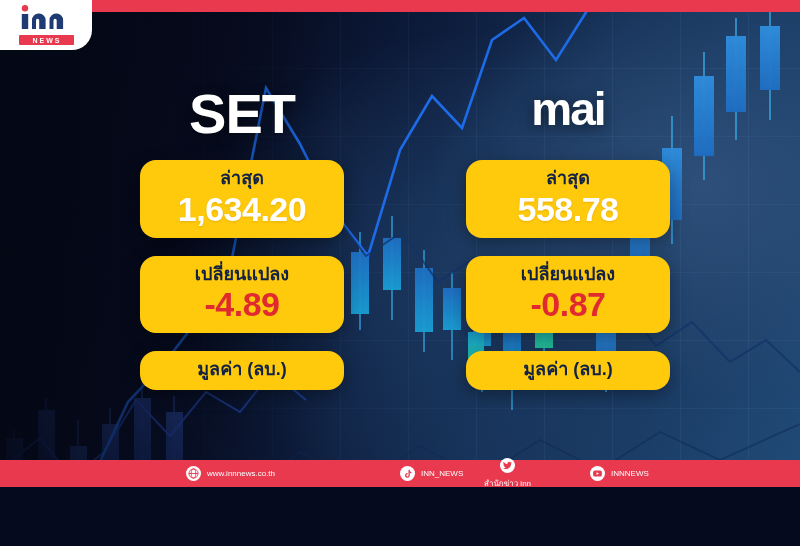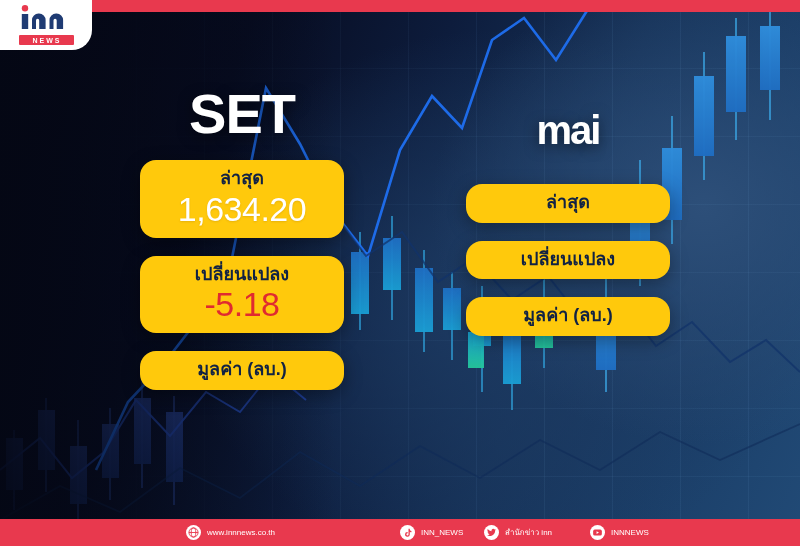--- a/index.html
+++ b/index.html
@@ -2,21 +2,21 @@
 <html><head>
 <meta charset="utf-8">
 <style>
   * { margin:0; padding:0; box-sizing:border-box; }
   html,body { width:800px; height:546px; overflow:hidden; }
   body {
     font-family:"Liberation Sans", sans-serif;
     background:#060a1e;
     position:relative;
   }
-  .stage { position:absolute; inset:0; width:800px; height:546px; overflow:hidden; }
+  .stage { position:absolute; inset:0; width:800px; height:487px; overflow:hidden; }
 
   
   .bg-base{
     position:absolute; inset:0;
     background:
       radial-gradient(ellipse 55% 70% at 88% 38%, #2d4f79 0%, rgba(45,79,121,0) 62%),
       radial-gradient(ellipse 60% 75% at 62% 55%, #1d3b63 0%, rgba(29,59,99,0) 66%),
       linear-gradient(110deg,#050818 0%,#070c21 26%,#0d1c3c 46%,#163258 66%,#1b3f69 84%,#214a76 100%);
   }
   .bg-grid{
@@ -63,40 +63,40 @@
   .index-title{
     color:#ffffff;
     font-weight:bold;
     font-size:56px;
     line-height:1;
     text-align:center;
     letter-spacing:-1px;
     text-shadow:0 3px 14px rgba(0,0,0,.55);
     height:62px;
   }
-  .index-title.lower{ font-size:40px; letter-spacing:-2px;margin-top:24px; }
+  .index-title.lower{ font-size:46px; letter-spacing:-2px; }
 
   .card{
     background:#ffc90c;
     border-radius:16px;
     width:204px;
     padding:7px 6px 9px;
     margin:0 auto 18px;
     text-align:center;
     box-shadow:0 5px 18px rgba(0,0,0,.35);
   }
   .card-label{
     color:#112244;
     font-size:18px;
     font-weight:bold;
     line-height:1.25;
   }
   .card-value{
     font-size:34px;
-    font-weight:normal;
+    font-weight:bold;
     line-height:1.15;
     letter-spacing:-0.5px;
   }
   .v-white{ color:#ffffff; text-shadow:0 1px 2px rgba(120,80,0,.18); }
   .v-red{ color:#e02a30; }
 
   .card-latest{ margin-top:12px; }
 
   
   .footer{
@@ -109,21 +109,21 @@
     width:15px; height:15px; border-radius:50%;
     background:#ffffff; color:#e8394e;
     display:flex; align-items:center; justify-content:center;
     flex:0 0 auto;
   }
   .ftext{ font-size:8px; line-height:1.18; white-space:nowrap; }
   .ftext .l2{ display:block; }
   .fi-web{ position:absolute; left:186px; }
   .fi-fb{ position:absolute; left:306px; }
   .fi-tt{ position:absolute; left:400px; }
-  .fi-tw{ position:absolute; left:484px; }
+  .fi-tw{ position:absolute; left:484px;flex-direction:column; }
   .fi-yt{ position:absolute; left:590px; }
 </style>
 </head>
 <body>
 
 <div class="stage">
 
   <div class="bg-base"></div>
   <div class="bg-grid"></div>
 
@@ -230,37 +230,39 @@
   <div class="col col-left">
     <div class="index-title">SET</div>
 
     <div class="card card-latest">
       <div class="card-label">ล่าสุด</div>
       <div class="card-value v-white">1,634.20</div>
     </div>
 
     <div class="card">
       <div class="card-label">เปลี่ยนแปลง</div>
-      <div class="card-value v-red">-5.18</div>
+      <div class="card-value v-red">-4.89</div>
     </div>
 
     <div class="card">
       <div class="card-label">มูลค่า (ลบ.)</div>
     </div>
   </div>
 
   <div class="col col-right">
     <div class="index-title lower">mai</div>
 
     <div class="card card-latest">
       <div class="card-label">ล่าสุด</div>
+      <div class="card-value v-white">558.78</div>
     </div>
 
     <div class="card">
       <div class="card-label">เปลี่ยนแปลง</div>
+      <div class="card-value v-red">-0.87</div>
     </div>
 
     <div class="card">
       <div class="card-label">มูลค่า (ลบ.)</div>
     </div>
   </div>
 
   <div class="footer">
 
     <div class="fitem fi-web">

